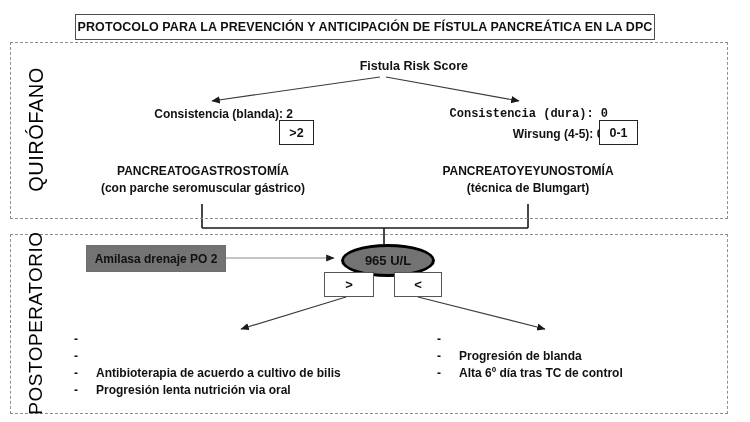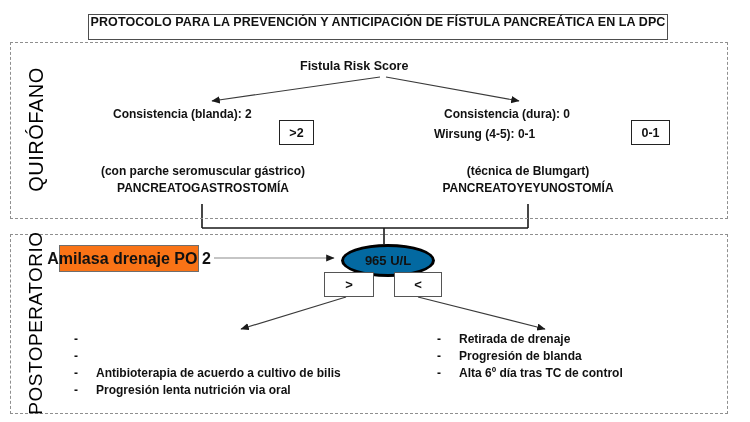--- a/index.html
+++ b/index.html
@@ -5,59 +5,59 @@
   html,body{margin:0;padding:0;background:#ffffff;}
   .stage{
     position:relative;width:750px;height:422px;background:#ffffff;
     font-family:"Liberation Sans",sans-serif;color:#111;overflow:hidden;
   }
   .abs{position:absolute;}
   .connectors{position:absolute;left:0;top:0;pointer-events:none;}
   .title-box{
     left:75px;top:14px;width:578px;height:24px;
     border:1.5px solid #4d4d4d;background:#fff;
-    display:flex;align-items:flex-start;justify-content:center;
-    font-weight:bold;font-size:12.5px;letter-spacing:.1px;white-space:nowrap;margin-left:13px;
+    display:flex;align-items:center;justify-content:center;
+    font-weight:bold;font-size:12.5px;letter-spacing:.1px;white-space:nowrap;
   }
   .panel{border:1.5px dashed #8f8f8f;background:transparent;}
   .panel.q{left:10px;top:42px;width:716px;height:175px;}
   .panel.p{left:10px;top:234px;width:716px;height:178px;}
   .vlabel-wrap{width:48px;display:flex;align-items:center;justify-content:center;}
   .vlabel-wrap.q{left:12px;top:44px;height:171px;}
   .vlabel-wrap.p{left:12px;top:236px;height:174px;}
   .vlabel{
     transform:rotate(-90deg);white-space:nowrap;
     font-size:20px;font-weight:400;letter-spacing:.5px;color:#000;
   }
   .vlabel-wrap.p .vlabel{font-size:19px;}
-  .ctext{font-weight:bold;font-size:12px;text-align:left;white-space:nowrap;}
+  .ctext{font-weight:bold;font-size:12px;text-align:right;white-space:nowrap;}
   .frs{left:300px;top:59px;width:168px;font-size:12.5px;}
   .crit-l1-left{left:113px;top:107px;width:180px;}
   .crit-l2-left{left:113px;top:127px;width:180px;}
-  .crit-l1-right{left:444px;top:107px;width:180px;}
+  .crit-l1-right{left:428px;top:107px;width:180px;font-family:Liberation Mono, monospace;}
   .crit-l2-right{left:434px;top:127px;width:180px;}
   .badge{
     border:1.5px solid #222;background:#fff;
     display:flex;align-items:center;justify-content:center;
     font-weight:bold;font-size:12.5px;
   }
   .badge.gt2{left:279px;top:120px;width:33px;height:23px;}
-  .badge.b01{left:599px;top:120px;width:37px;height:23px;margin-left:32px;}
+  .badge.b01{left:599px;top:120px;width:37px;height:23px;}
   .proc{text-align:center;font-weight:bold;font-size:12px;line-height:17px;white-space:nowrap;}
   .proc.left{left:83px;top:163px;width:240px;}
   .proc.right{left:408px;top:163px;width:240px;}
   .amilasa-box{
-    left:59px;top:245px;width:138px;height:25px;
-    border:1.5px solid #6e6e6e;background:#f97316;
+    left:86px;top:245px;width:138px;height:25px;
+    border:1.5px solid #6e6e6e;background:#737373;
     display:flex;align-items:center;justify-content:center;
-    font-weight:bold;font-size:16px;white-space:nowrap;
+    font-weight:bold;font-size:12px;white-space:nowrap;
   }
   .ellipse{
     left:341px;top:244px;width:88px;height:27px;
-    border:3px solid #000;border-radius:50%;background:#0369a1;
+    border:3px solid #000;border-radius:50%;background:#737373;
     display:flex;align-items:center;justify-content:center;
     font-weight:bold;font-size:13px;
   }
   .cmp{
     border:1px solid #555;background:#fff;
     display:flex;align-items:center;justify-content:center;
     font-weight:bold;font-size:13px;
   }
   .cmp.gt{left:324px;top:272px;width:48px;height:23px;}
   .cmp.lt{left:394px;top:272px;width:46px;height:23px;}
@@ -102,26 +102,26 @@
   <div class="abs ctext frs">Fistula Risk Score</div>
 
   <div class="abs ctext crit-l1-left">Consistencia (blanda): 2</div>
   <div class="abs badge gt2">&gt;2</div>
 
   <div class="abs ctext crit-l1-right">Consistencia (dura): 0</div>
   <div class="abs ctext crit-l2-right">Wirsung (4-5): 0-1</div>
   <div class="abs badge b01">0-1</div>
 
   <div class="abs proc left">
+    <div>PANCREATOGASTROSTOMÍA</div>
     <div>(con parche seromuscular gástrico)</div>
-    <div>PANCREATOGASTROSTOMÍA</div>
   </div>
   <div class="abs proc right">
+    <div>PANCREATOYEYUNOSTOMÍA</div>
     <div>(técnica de Blumgart)</div>
-    <div>PANCREATOYEYUNOSTOMÍA</div>
   </div>
 
   <div class="abs panel p"></div>
   <div class="abs vlabel-wrap p">
     <span class="vlabel">POSTOPERATORIO</span>
   </div>
 
   <div class="abs amilasa-box">Amilasa drenaje PO 2</div>
   <div class="abs ellipse">965 U/L</div>
 
@@ -141,21 +141,20 @@
       </div>
     <div class="li">
         <span class="dash">-</span>
         <span>Progresión lenta nutrición via oral</span>
       </div>
   </div>
 
   <div class="abs action-list right">
     <div class="li">
         <span class="dash">-</span>
-        <span>Retirada de drenaje</span>
       </div>
     <div class="li">
         <span class="dash">-</span>
         <span>Progresión de blanda</span>
       </div>
     <div class="li">
         <span class="dash">-</span>
         <span>Alta 6º día tras TC de control</span>
       </div>
   </div>

